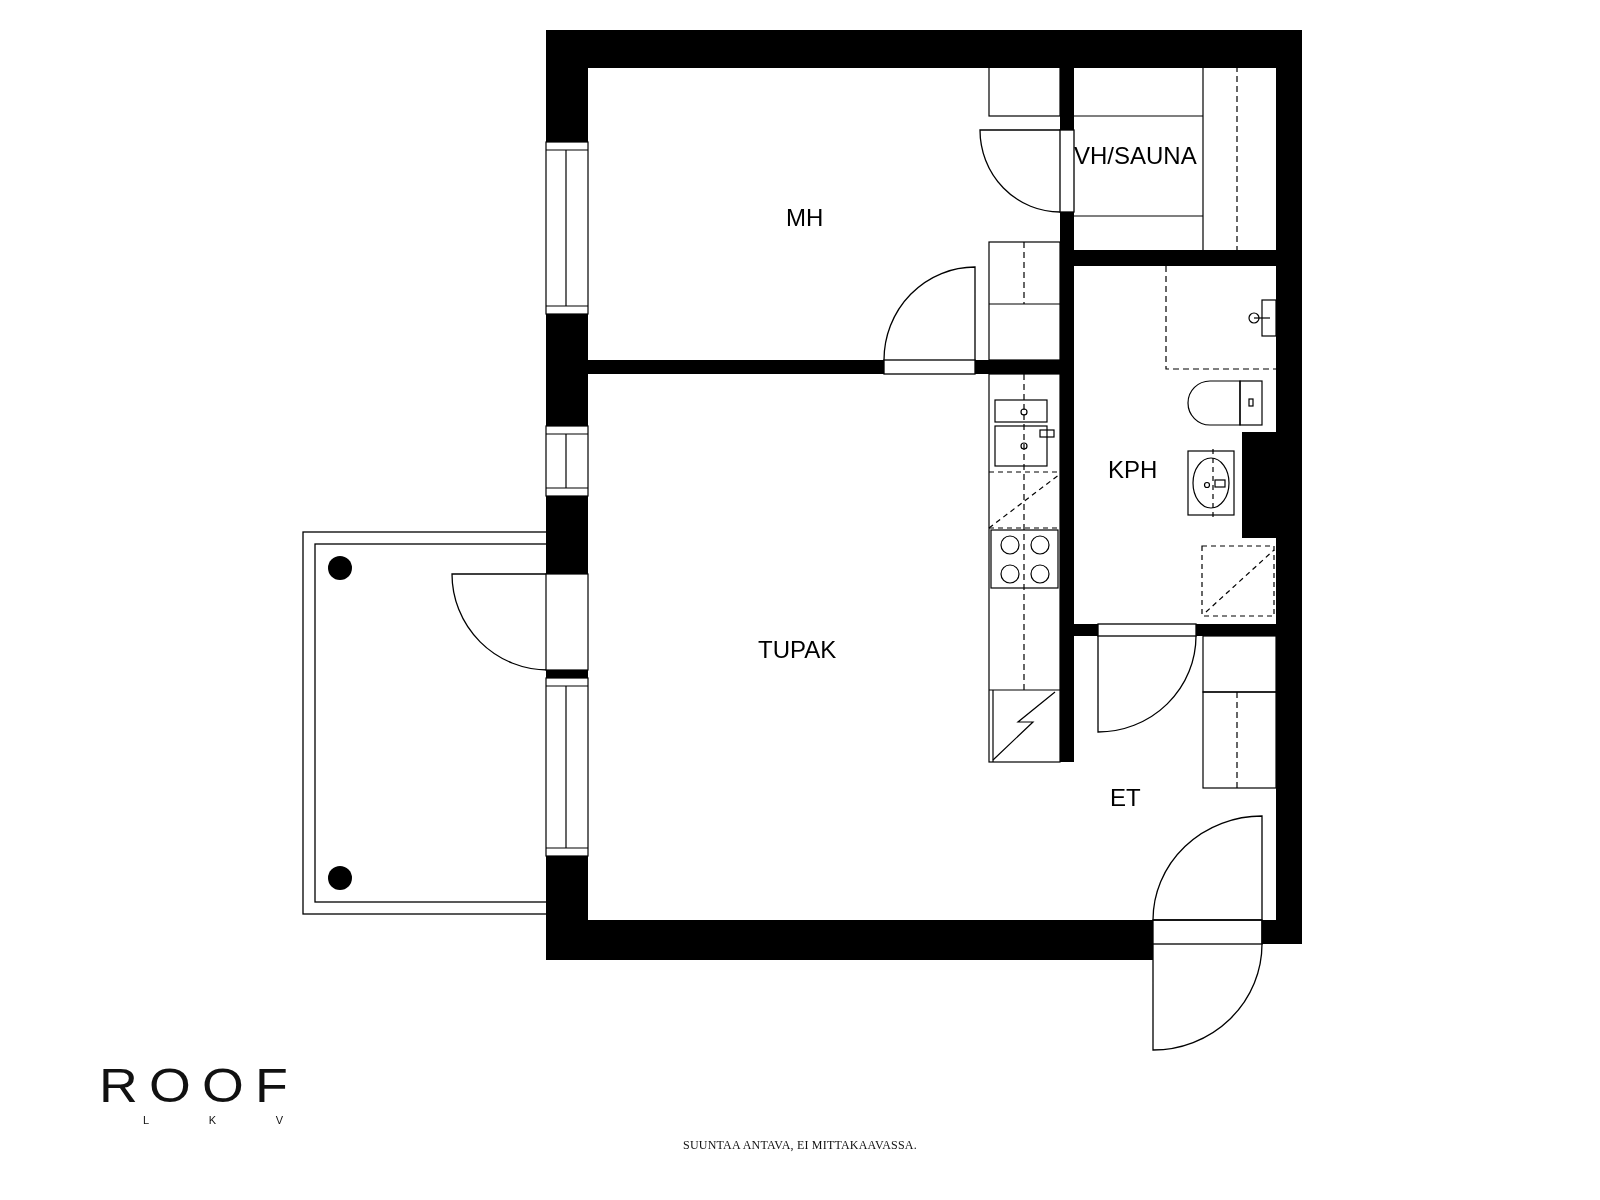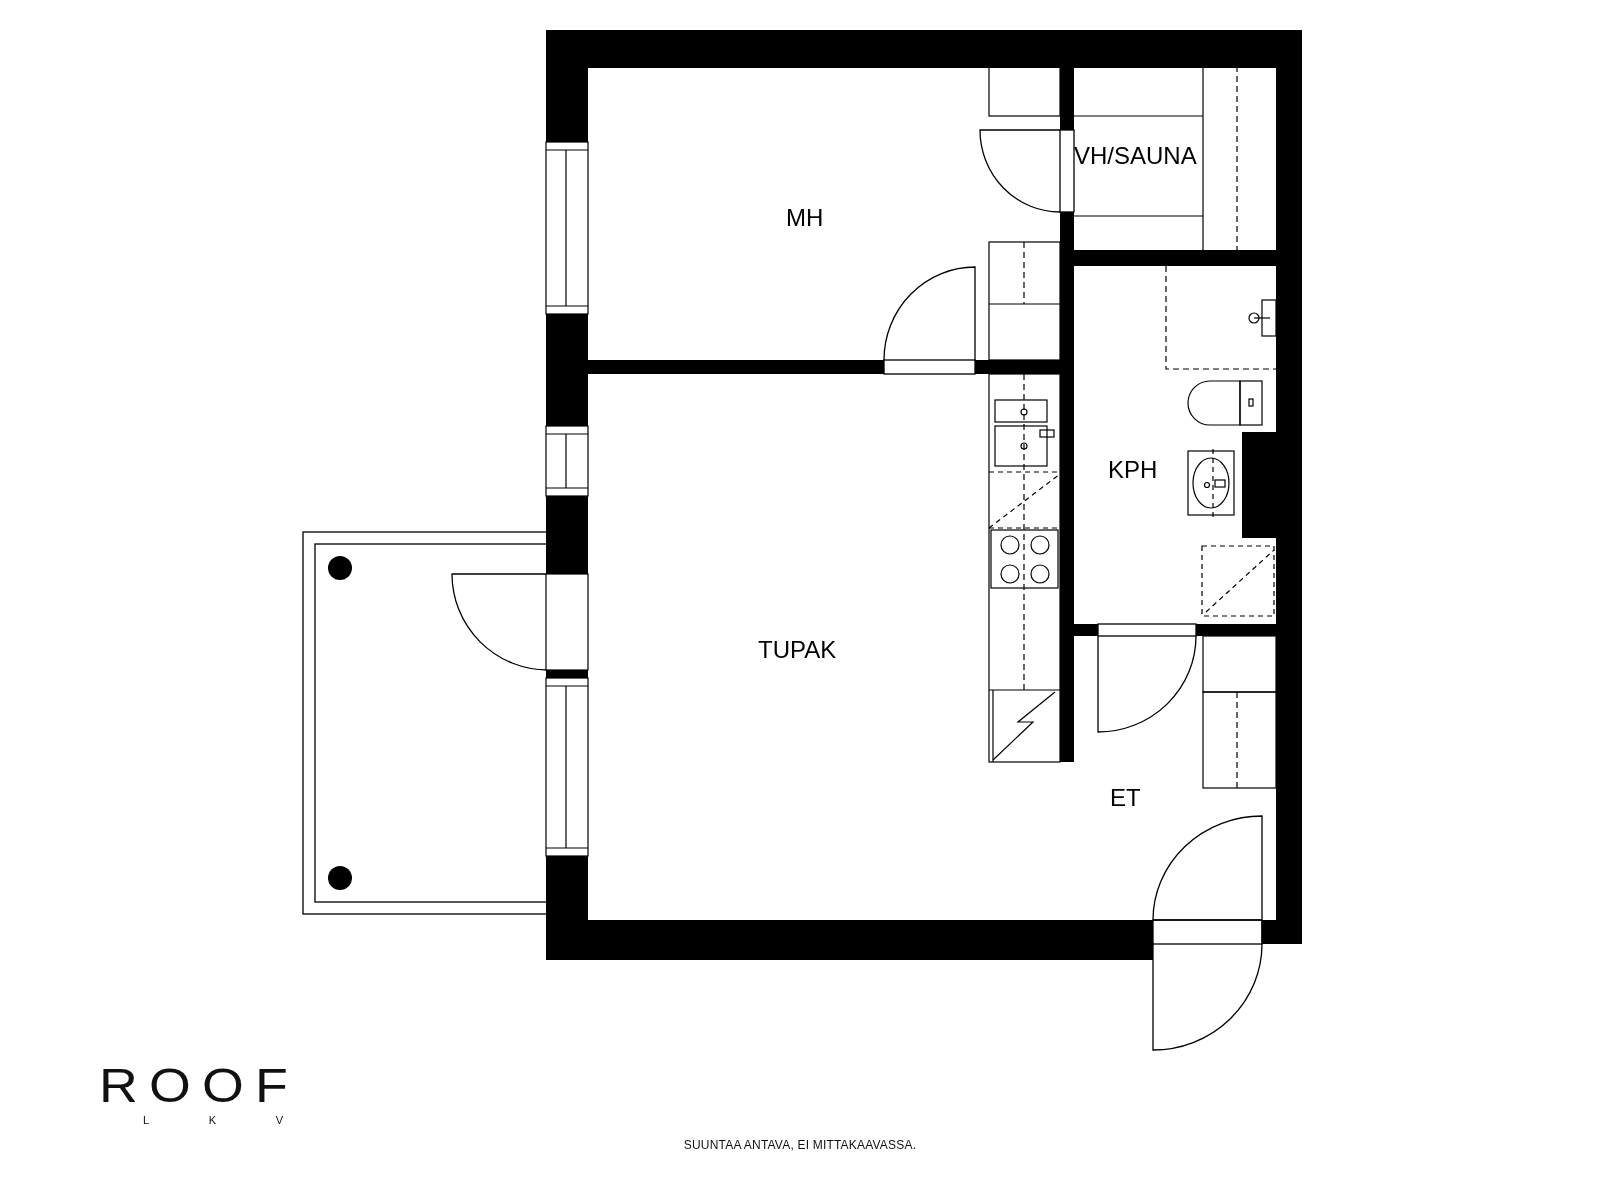--- a/index.html
+++ b/index.html
@@ -2,21 +2,21 @@
 <html><head>
 <meta charset="utf-8">
 <style>
   html, body { margin: 0; padding: 0; background: #ffffff; }
   body { width: 1600px; height: 1200px; position: relative; overflow: hidden; font-family: "Liberation Sans", sans-serif; }
   #plan { position: absolute; left: 0; top: 0; width: 1600px; height: 1200px; }
   .room-label { font-family: "Liberation Sans", sans-serif; font-size: 24px; fill: #000; }
   .logo { position: absolute; left: 54px; top: 1062px; width: 240px; margin-left: 45px; }
   .logo-main { font-family: "Liberation Sans", sans-serif; font-size: 48px; letter-spacing: 10px; color: #111; font-weight: 400; line-height: 48px; transform: scaleX(1.12); transform-origin: left; display: block; }
   .logo-sub { display: flex; justify-content: space-between; width: 140px; margin-left: 44px; margin-top: 4px; font-size: 11px; color: #111; }
-  .footer-note { position: absolute; left: 0; width: 1600px; top: 1138px; text-align: center; font-family: Liberation Sans, sans-serif; font-size: 12px; color: #111; letter-spacing: 0.2px; }
+  .footer-note { position: absolute; left: 0; width: 1600px; top: 1138px; text-align: center; font-family: Liberation Serif, serif; font-size: 12px; color: #111; letter-spacing: 0.2px; }
 </style>
 </head>
 <body>
 
 <svg id="plan" viewBox="0 0 1600 1200" xmlns="http://www.w3.org/2000/svg">
 
   <g fill="none" stroke="#000" stroke-width="1.3">
     <rect x="303" y="532" width="245" height="382"></rect>
     <rect x="315" y="544" width="233" height="358"></rect>
     <circle cx="340" cy="568" r="12" fill="#000" stroke="none"></circle>

